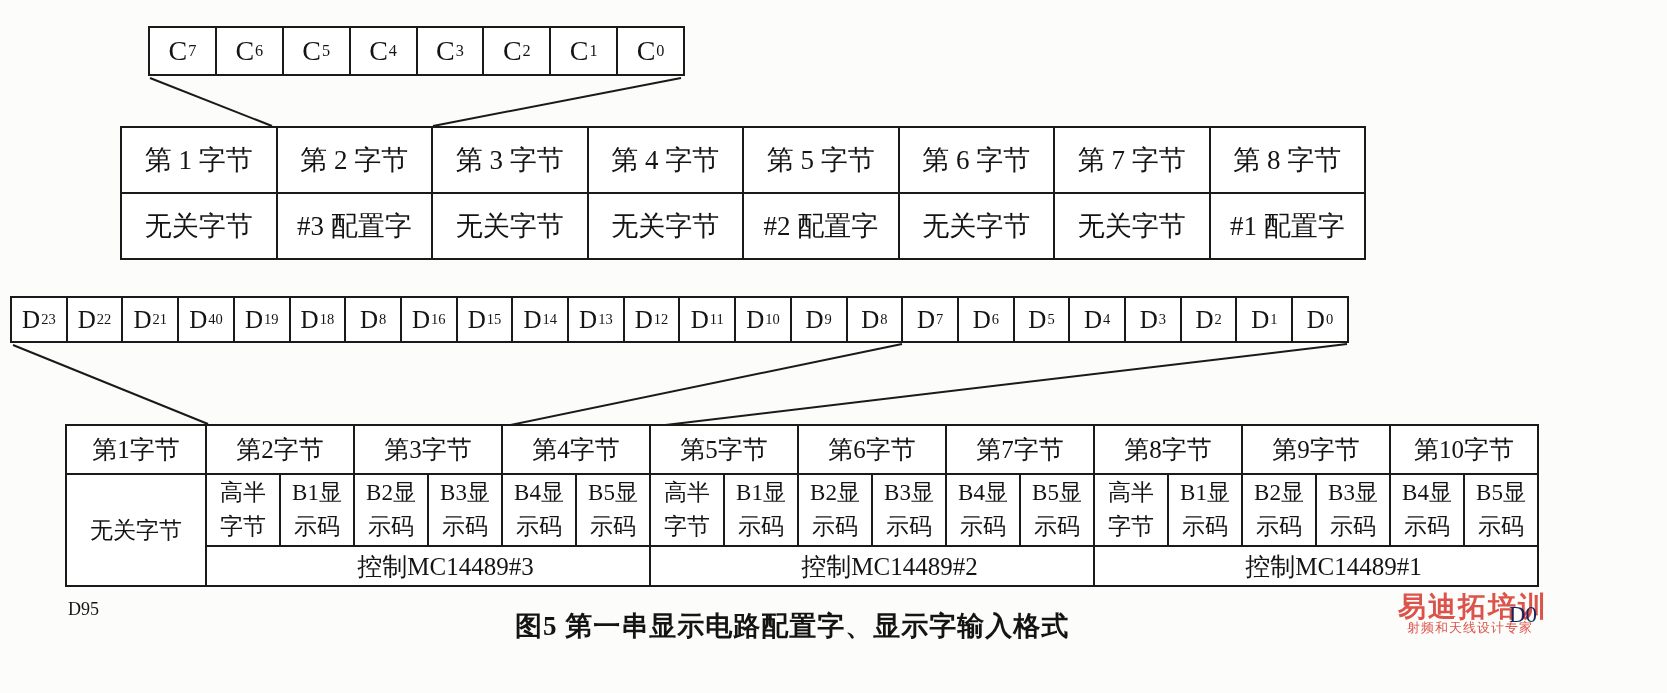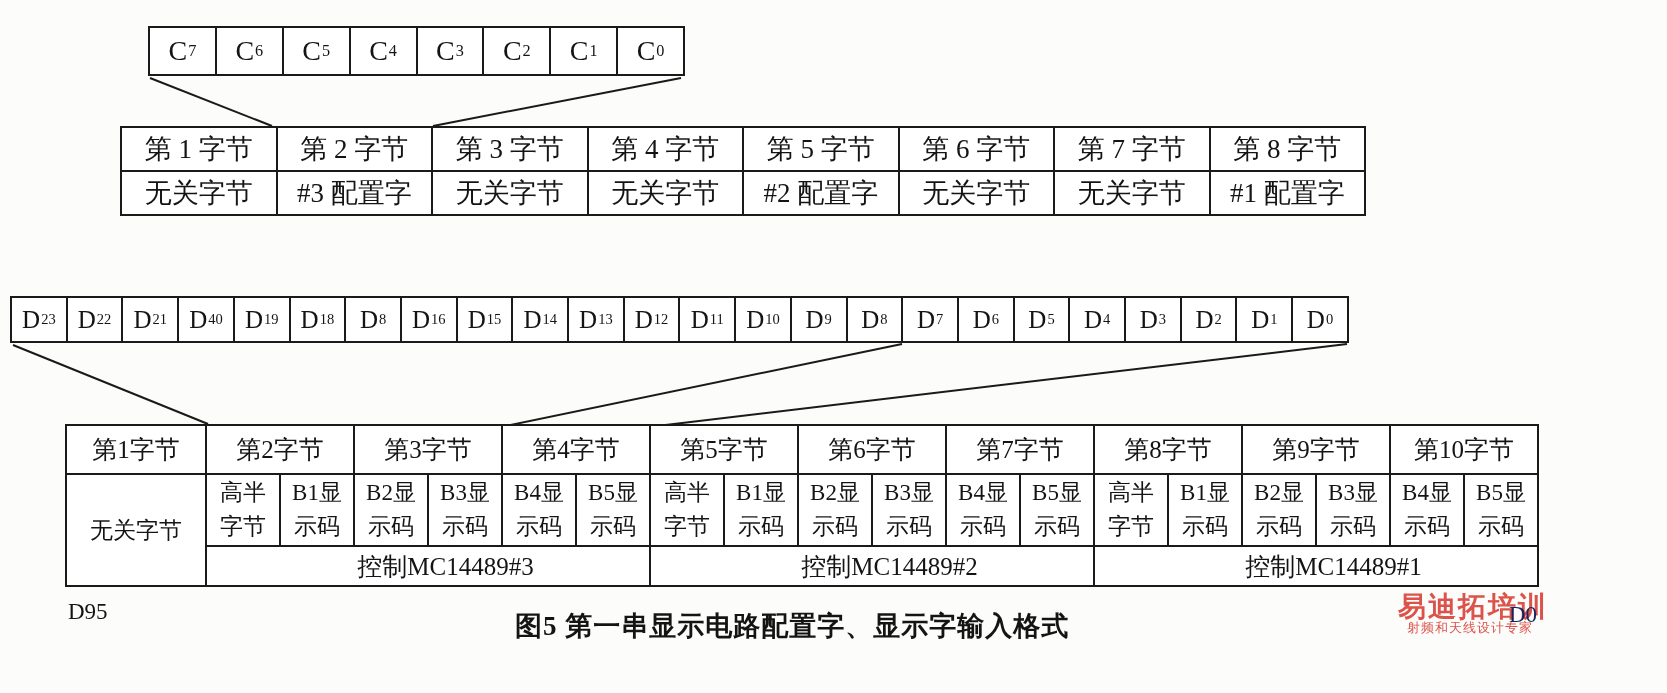--- a/index.html
+++ b/index.html
@@ -15,31 +15,31 @@
     border-left:2px solid #1a1a1a; font-weight:400;
   }
   .bitrow .bc:first-child { border-left:none; }
   .c-row { left:148px; top:26px; width:537px; height:50px; font-size:28px; }
   .d-row { left:10px;  top:296px; width:1339px; height:47px; font-size:25px; }
   .bc sub { font-size:0.58em; line-height:1; margin-left:1px; }
   
   table { border-collapse:collapse; table-layout:fixed; background:#fff; }
   td { border:2px solid #1a1a1a; text-align:center; vertical-align:middle; padding:0 2px; box-sizing:border-box; }
   .t1 { position:absolute; left:120px; top:126px; width:1246px; font-size:27px; }
-  .t1 td { height:44px; }
+  .t1 td { height:66px; }
   .t2 { position:absolute; left:65px; top:424px; width:1473px; }
   .t2 .hd td { height:49px; font-size:25px; }
   .t2 .sub td { height:72px; font-size:23px; }
   .t2 .sub td span { display:block; line-height:1.5; }
   .t2 .ctl td { height:40px; font-size:25px;padding-left:37px; }
   .t2 .wu { font-size:25px; }
   
   .wires { position:absolute; left:0; top:0; width:1667px; height:693px; pointer-events:none; }
   
-  .lbl-d95 { position:absolute; left:68px; top:599px; font-size:23px; }
+  .lbl-d95 { position:absolute; left:68px; top:599px; font-size:18px; }
   .caption { position:absolute; left:515px; top:608px; font-size:27px; font-weight:bold; letter-spacing:1px; }
   .wm { position:absolute; left:1398px; top:592px; width:190px; line-height:1.05; }
   .wm .wm-title { font-size:28px; font-weight:bold; letter-spacing:2px; opacity:.85; }
   .wm .wm-sub { font-size:13px; letter-spacing:1px; opacity:.85;margin-left:9px; }
   .lbl-d0 { position:absolute; left:1509px; top:602px; font-size:23px; font-weight:normal; color:#16245e; z-index:3; }
 </style>
 </head>
 <body>
 
 <div class="page">

